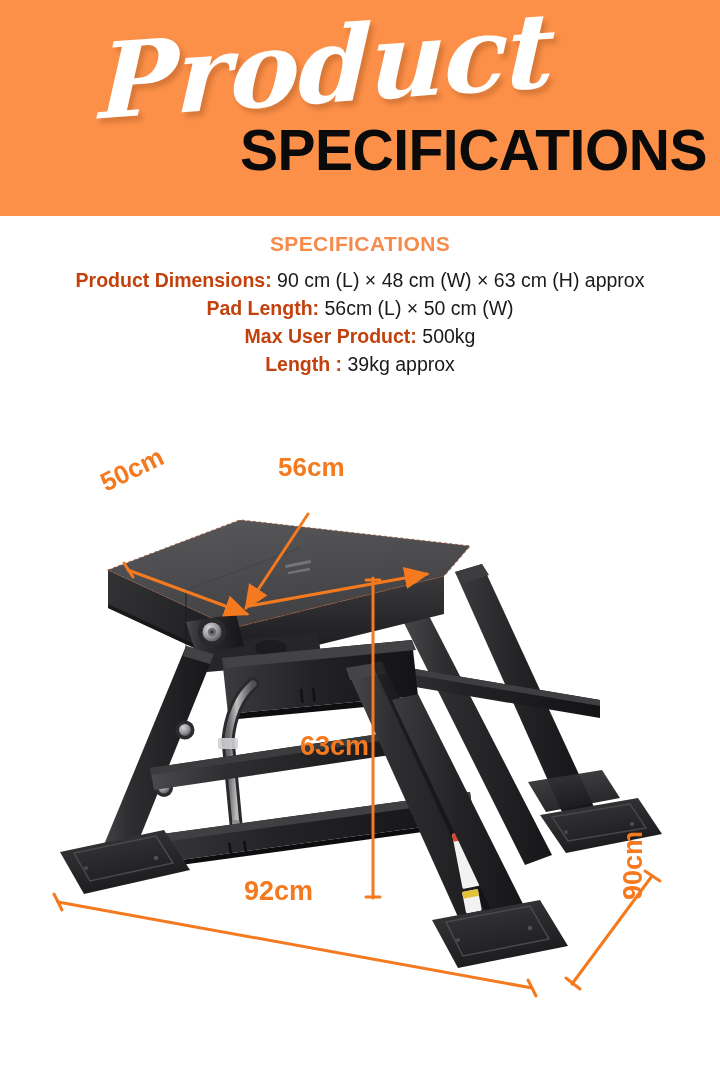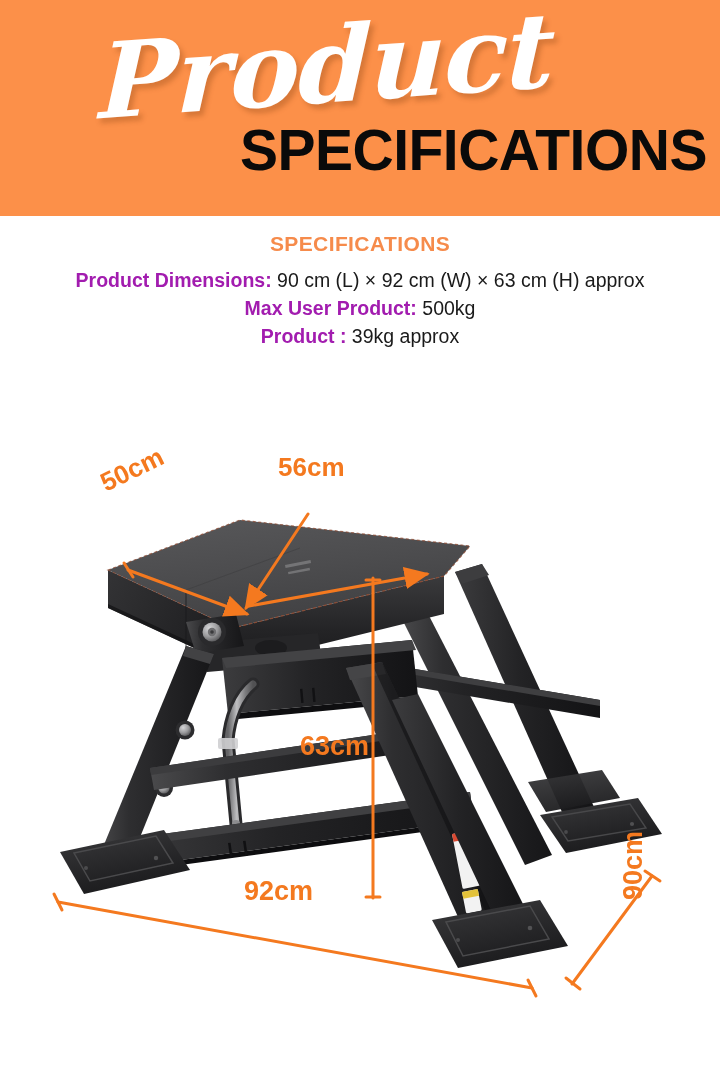--- a/index.html
+++ b/index.html
@@ -75,21 +75,21 @@
   }
   .spec-line {
     font-family: "Liberation Sans", sans-serif;
     font-size: 19.5px;
     color: #111111;
     line-height: 1.43;
     white-space: nowrap;
   }
   .spec-label {
     font-weight: 700;
-    color: #a21caf;
+    color: #c2410c;
   }
   .spec-value {
     font-weight: 400;
     color: #1a1a1a;
   }
 
   
   .product-figure {
     position: absolute;
     left: 0;
@@ -114,31 +114,35 @@
 <div class="header-banner">
   <div class="header-block">SPECIFICATIONS</div>
   <div class="header-script">Product</div>
 </div>
 
 <div class="spec-section">
   <div class="spec-heading">SPECIFICATIONS</div>
 
   <div class="spec-line">
     <span class="spec-label">Product Dimensions:</span>
-    <span class="spec-value">90 cm (L) × 92 cm (W) × 63 cm (H)  approx</span>
+    <span class="spec-value">90 cm (L) × 48 cm (W) × 63 cm (H)  approx</span>
   </div>
 
+  <div class="spec-line">
+    <span class="spec-label">Pad Length:</span>
+    <span class="spec-value">56cm (L) × 50 cm (W)</span>
+  </div>
 
   <div class="spec-line">
     <span class="spec-label">Max User Product:</span>
     <span class="spec-value">500kg</span>
   </div>
 
   <div class="spec-line">
-    <span class="spec-label">Product :</span>
+    <span class="spec-label">Length :</span>
     <span class="spec-value">39kg  approx</span>
   </div>
 </div>
 
 <div class="product-figure">
   <svg viewBox="0 0 720 600" xmlns="http://www.w3.org/2000/svg">
     <defs>
       <linearGradient id="padTop" x1="0" y1="0" x2="0.35" y2="1">
         <stop offset="0%" stop-color="#58585a"></stop>
         <stop offset="55%" stop-color="#4c4c4e"></stop>

